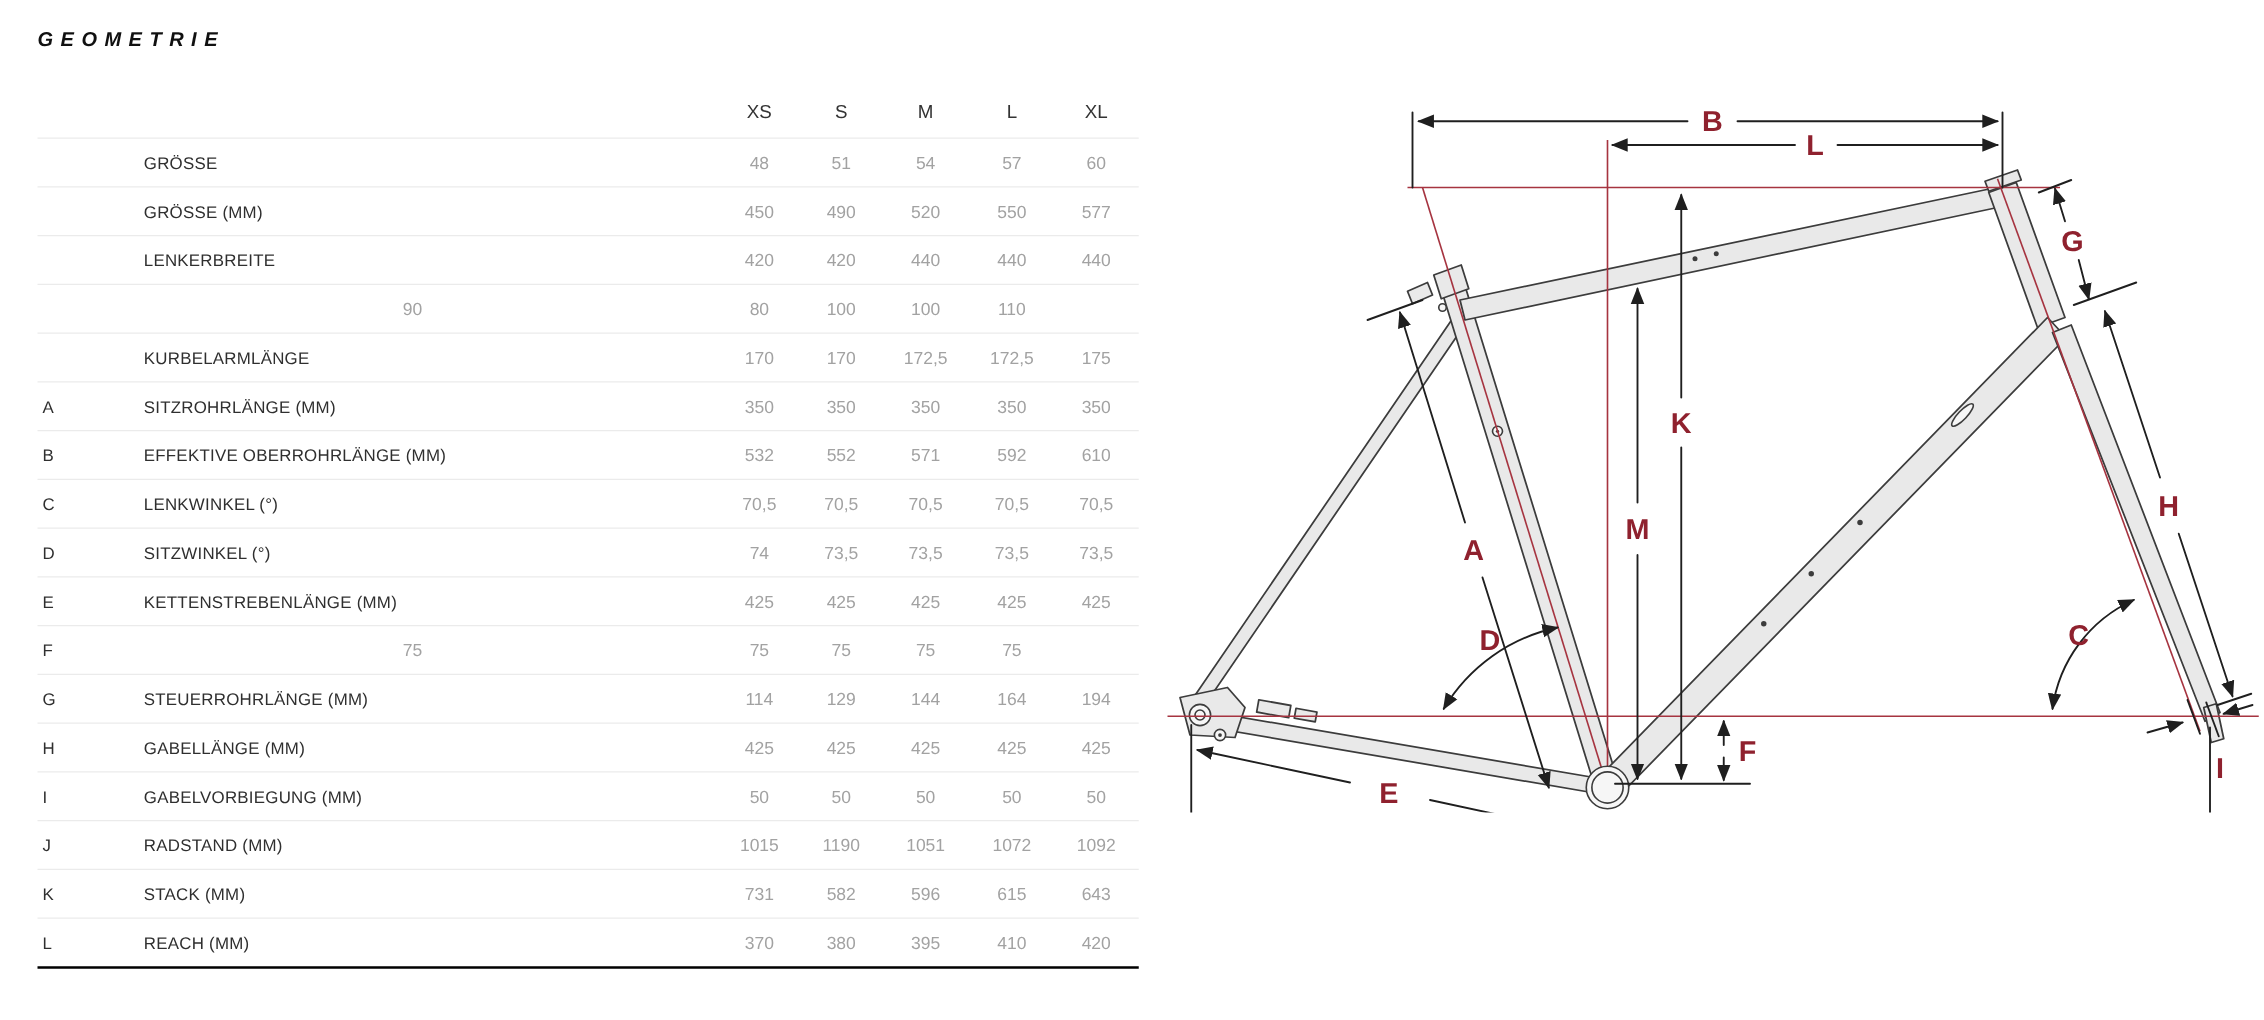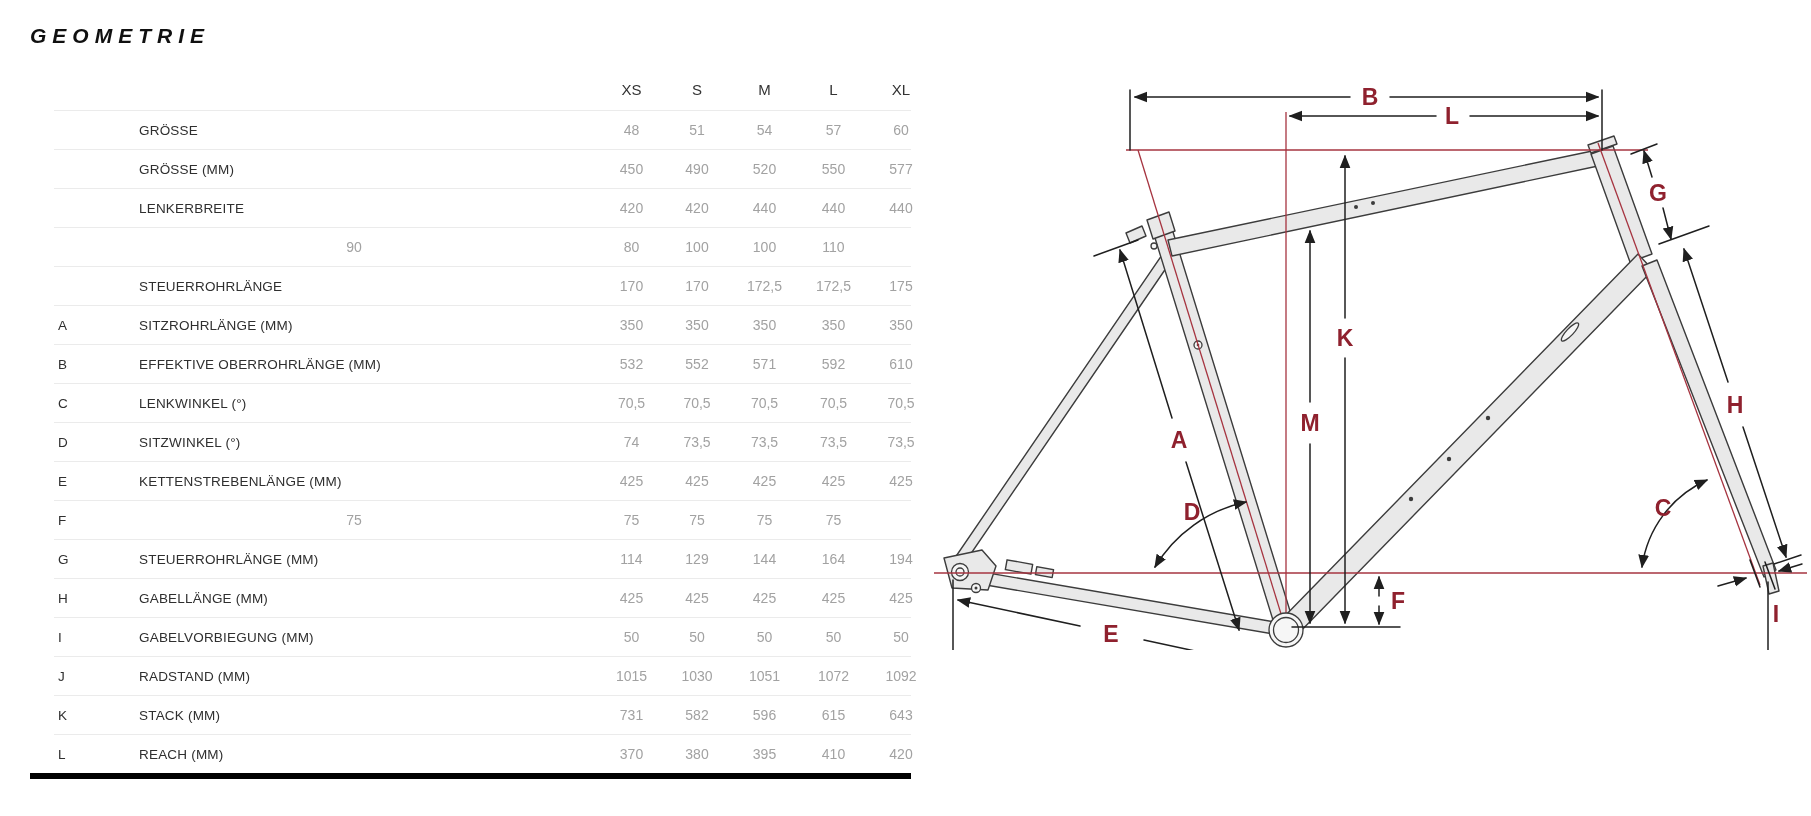--- a/index.html
+++ b/index.html
@@ -7,33 +7,32 @@
     --line-red:#a63440;
     --frame-fill:#e9e9e9;
     --outline:#3c3c3c;
     --value-gray:#a2a2a2;
   }
   *{margin:0;padding:0;box-sizing:border-box;}
   body{background:#fff;font-family:"Liberation Sans",sans-serif;}
   .stage{position:relative;width:1811px;height:816px;background:#fff;overflow:hidden;}
   .page-title{
     position:absolute;left:30px;top:24px;
-    font-size:21px;font-weight:bold;font-style:italic;
+    font-size:16px;font-weight:bold;font-style:italic;
     letter-spacing:6px;color:#101010;
   }
   .geo-table{position:absolute;left:30px;top:68px;width:881px;}
   .tr{
     display:grid;
     grid-template-columns:55px 490px 65px 66px 69px 69px 66px;
     height:39px;align-items:center;
     border-top:1px solid #ebebeb;
-    margin-left:24px;
   }
   .thead{border-top:none;height:42px;}
-  .tbody{border-bottom:6px solid #000000;}
+  .tbody{border-bottom:2px solid #000000;}
   .th{font-size:15px;color:#333;text-align:center;}
   .td{font-size:13.5px;color:#2f2f2f;}
   .td.letter{padding-left:4px;}
   .td.label{padding-left:30px;letter-spacing:0.2px;}
   .td.val{font-size:14px;color:var(--value-gray);text-align:center;}
   .diagram{position:absolute;left:930px;top:50px;}
   .tube{fill:var(--frame-fill);stroke:var(--outline);stroke-width:1.4;stroke-linejoin:round;}
   .hole{fill:#f6f6f6;stroke:var(--outline);stroke-width:1.3;}
   .dot{fill:var(--outline);stroke:none;}
   .redline{stroke:var(--line-red);stroke-width:1.3;fill:none;}
@@ -94,21 +93,21 @@
         <div class="tr">
           <div class="td letter"></div>
           <div class="td val">90</div>
           <div class="td val">80</div>
           <div class="td val">100</div>
           <div class="td val">100</div>
           <div class="td val">110</div>
         </div>
         <div class="tr">
           <div class="td letter"></div>
-          <div class="td label">STEUERROHRLÄNGE</div>
+          <div class="td label">KURBELARMLÄNGE</div>
           <div class="td val">170</div>
           <div class="td val">170</div>
           <div class="td val">172,5</div>
           <div class="td val">172,5</div>
           <div class="td val">175</div>
         </div>
         <div class="tr">
           <div class="td letter">A</div>
           <div class="td label">SITZROHRLÄNGE (MM)</div>
           <div class="td val">350</div>
@@ -185,21 +184,21 @@
           <div class="td val">50</div>
           <div class="td val">50</div>
           <div class="td val">50</div>
           <div class="td val">50</div>
           <div class="td val">50</div>
         </div>
         <div class="tr">
           <div class="td letter">J</div>
           <div class="td label">RADSTAND (MM)</div>
           <div class="td val">1015</div>
-          <div class="td val">1030</div>
+          <div class="td val">1190</div>
           <div class="td val">1051</div>
           <div class="td val">1072</div>
           <div class="td val">1092</div>
         </div>
         <div class="tr">
           <div class="td letter">K</div>
           <div class="td label">STACK (MM)</div>
           <div class="td val">731</div>
           <div class="td val">582</div>
           <div class="td val">596</div>

